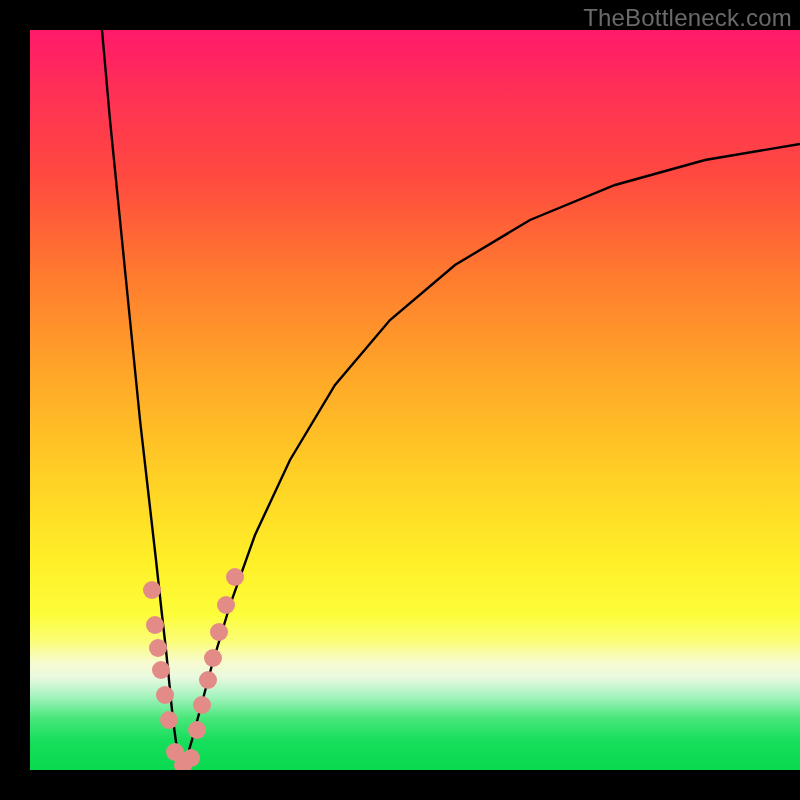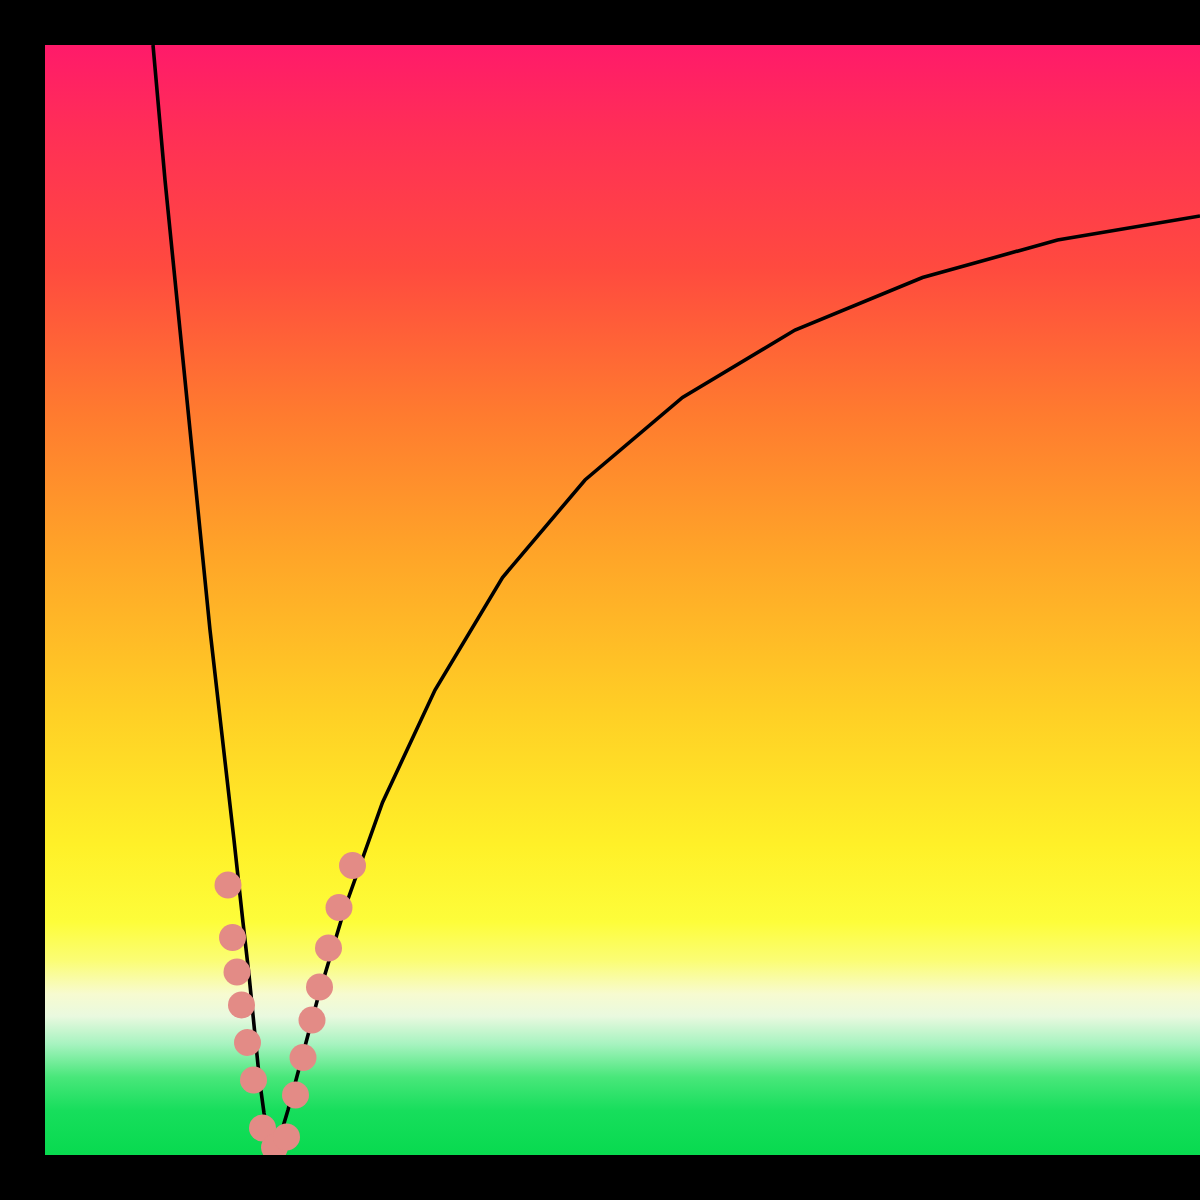--- a/index.html
+++ b/index.html
@@ -87,13 +87,14 @@
         <circle cx="167" cy="700" r="9" fill="#e38b86" stroke="#c96a64" stroke-width="0"></circle>
         <circle cx="172" cy="675" r="9" fill="#e38b86" stroke="#c96a64" stroke-width="0"></circle>
         <circle cx="178" cy="650" r="9" fill="#e38b86" stroke="#c96a64" stroke-width="0"></circle>
         <circle cx="183" cy="628" r="9" fill="#e38b86" stroke="#c96a64" stroke-width="0"></circle>
         <circle cx="189" cy="602" r="9" fill="#e38b86" stroke="#c96a64" stroke-width="0"></circle>
         <circle cx="196" cy="575" r="9" fill="#e38b86" stroke="#c96a64" stroke-width="0"></circle>
         <circle cx="205" cy="547" r="9" fill="#e38b86" stroke="#c96a64" stroke-width="0"></circle>
       </g>
   </svg>
 
+  <div class="watermark">TheBottleneck.com</div>
 </div>
 
 </body></html>

